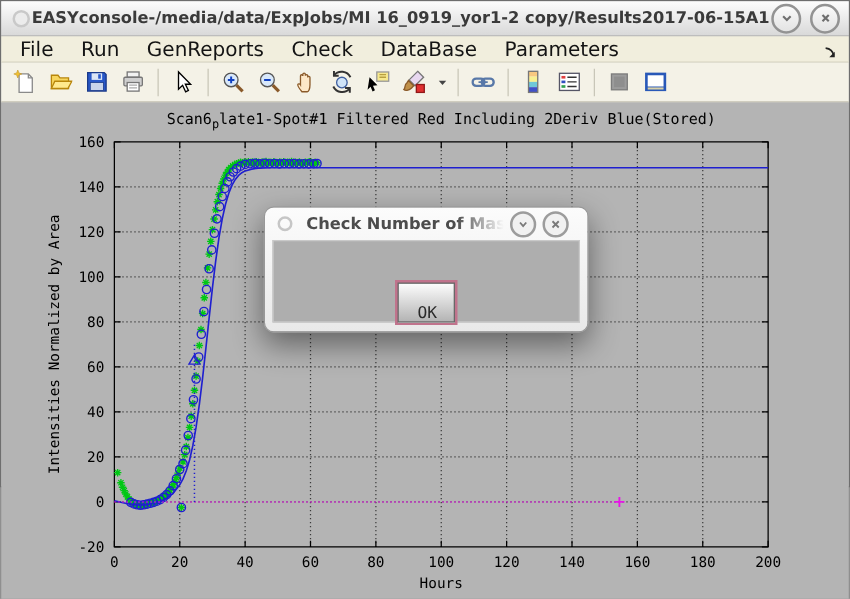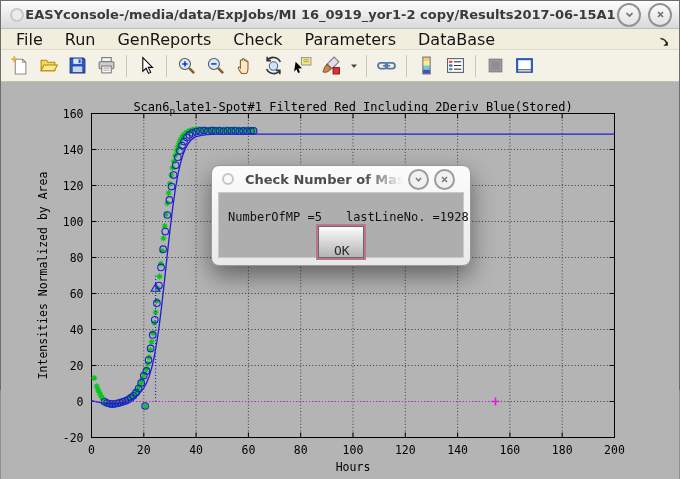--- a/index.html
+++ b/index.html
@@ -19,21 +19,21 @@
 
   
   .toolbar{height:31px;background:#f4f2e7;border-bottom:1px solid #c3c1b2;display:flex;align-items:center;padding-left:4px;}
   .tb-btn{width:25px;height:25px;display:flex;align-items:center;justify-content:center;margin:0 1px;border:1px solid transparent;}
   .tb-btn.caret{width:11px;}
   .tb-sep{width:1px;height:22px;background:#c8c6b8;margin:0 5px;flex:0 0 auto;}
 
   
   .figure{position:relative;height:400px;background:#b4b4b4;}
   #plot{position:absolute;left:0;top:0;}
-  .chart-title{position:absolute;left:90px;top:6px;width:524px;text-align:center;font:500 12px "DejaVu Sans Mono",monospace;color:#000;margin-top:12px;}
+  .chart-title{position:absolute;left:90px;top:6px;width:524px;text-align:center;font:500 12px "DejaVu Sans Mono",monospace;color:#000;}
   .chart-title sub{font-size:9.5px;}
 
   
   .dialog{position:absolute;left:210px;top:83px;width:258px;height:99px;background:linear-gradient(#fcfcfc,#e9e9e9);border:1px solid #989898;border-radius:8px;box-shadow:0 10px 24px rgba(0,0,0,.45);z-index:5;}
   .dlg-titlebar{height:26px;display:flex;align-items:center;}
   .dlg-circle{width:8px;height:8px;border:2px solid #c6c6c6;border-radius:50%;margin-left:10px;flex:0 0 auto;}
   .dlg-title{margin-left:11px;font-weight:bold;font-size:13px;color:#4c4c4c;white-space:nowrap;overflow:hidden;width:158px;
     -webkit-mask-image:linear-gradient(90deg,#000 76%,transparent);mask-image:linear-gradient(90deg,#000 76%,transparent);}
   .dlg-btn{width:17px;height:17px;border:2px solid #9c9c9c;border-radius:50%;display:flex;align-items:center;justify-content:center;margin-left:5px;background:#f1f1f1;flex:0 0 auto;}
   .dlg-body{position:absolute;left:6px;right:6px;top:26px;bottom:7px;background:#aeaeae;border:1px solid #c9c9c9;}
@@ -59,22 +59,22 @@
         </svg>
     </div>
   </div>
 
   <div class="menubar">
     <div style="display:flex;">
         <span class="menu-item">File</span>
         <span class="menu-item">Run</span>
         <span class="menu-item">GenReports</span>
         <span class="menu-item">Check</span>
+        <span class="menu-item">DataBase</span>
         <span class="menu-item">Parameters</span>
-        <span class="menu-item">DataBase</span>
       </div>
     <div class="menu-corner">
       <svg width="12" height="12" viewBox="0 0 12 12">
           <path d="M2.5 2.5c3.6.4 5.8 2.4 6.4 5.8" fill="none" stroke="#222" stroke-width="1.4"></path>
           <path d="M5.4 9.8h4.4V5.4z" fill="#222"></path>
         </svg>
     </div>
   </div>
 
   <div class="toolbar">
@@ -494,22 +494,18 @@
               <polyline points="2,3 4.5,5.8 7,3" fill="none" stroke="#7a7a7a" stroke-width="1.5"></polyline>
             </svg>
         </div>
         <div class="dlg-btn">
           <svg width="9" height="9" viewBox="0 0 9 9">
               <path d="M2 2l5 5M7 2l-5 5" stroke="#7a7a7a" stroke-width="1.5"></path>
             </svg>
         </div>
       </div>
       <div class="dlg-body">
-        <div class="dlg-fields">
-          <span>NumberOfMP =5</span>
-          <span>lastLineNo. =1928</span>
-        </div>
         <button class="ok-btn">OK</button>
       </div>
     </div>
   </div>
 
 </div>
 
 </body></html>

